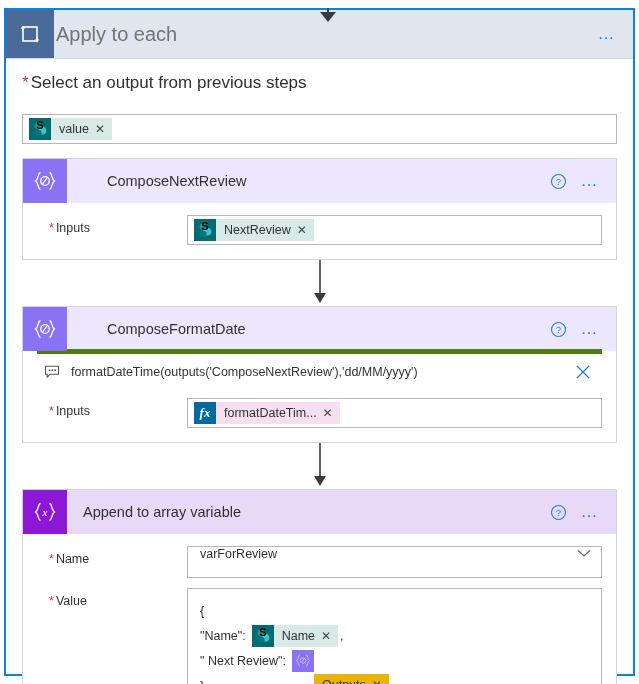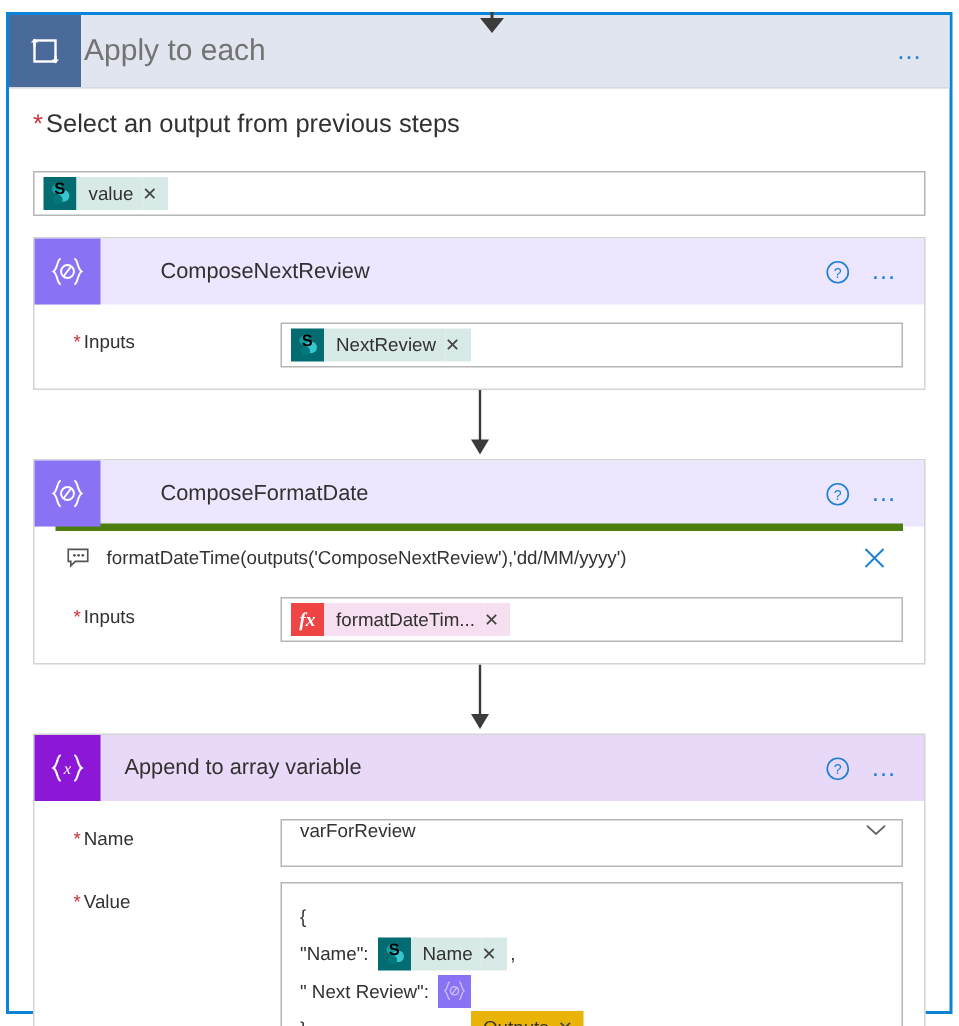--- a/index.html
+++ b/index.html
@@ -121,21 +121,21 @@
     height: 22px;
   }
   .token .tok-x {
     padding-right: 7px;
     font-size: 12px;
     color: #444;
     line-height: 22px;
   }
   .tok-sp .tok-ico { background: #036c70; }
   .tok-sp .tok-text, .tok-sp .tok-x { background: #d8eae7; }
-  .tok-fx .tok-ico { background: #ef4444; color: #fff; font-style: italic; font-family: "Liberation Serif", serif; font-size: 13px; font-weight: bold; }
+  .tok-fx .tok-ico { background: #0369a1; color: #fff; font-style: italic; font-family: "Liberation Serif", serif; font-size: 13px; font-weight: bold; }
   .tok-fx .tok-text, .tok-fx .tok-x { background: #f6dff0; }
   .tok-compose .tok-ico { background: #8a72f5; }
   .tok-compose .tok-text, .tok-compose .tok-x { background: #eab308; margin-top: 48px; }
 
   
   .card {
     border: 1px solid #d4d4d4;
     background: #ffffff;
     box-sizing: border-box;
   }

